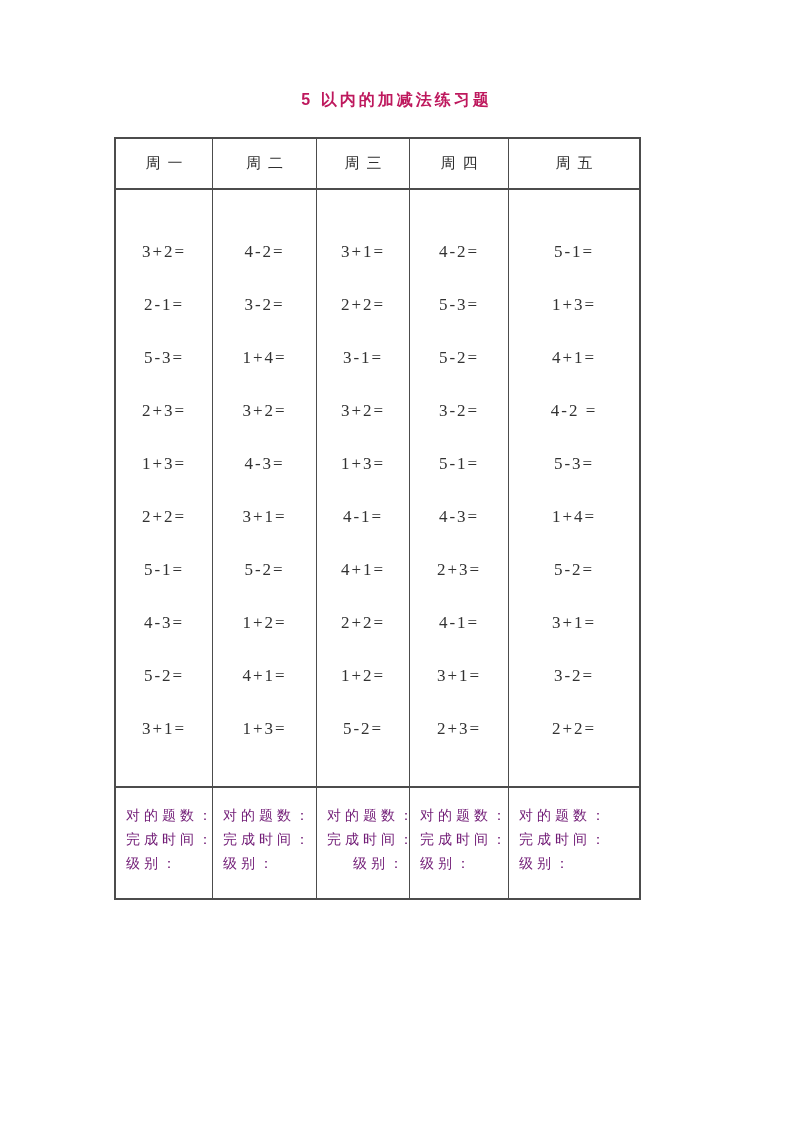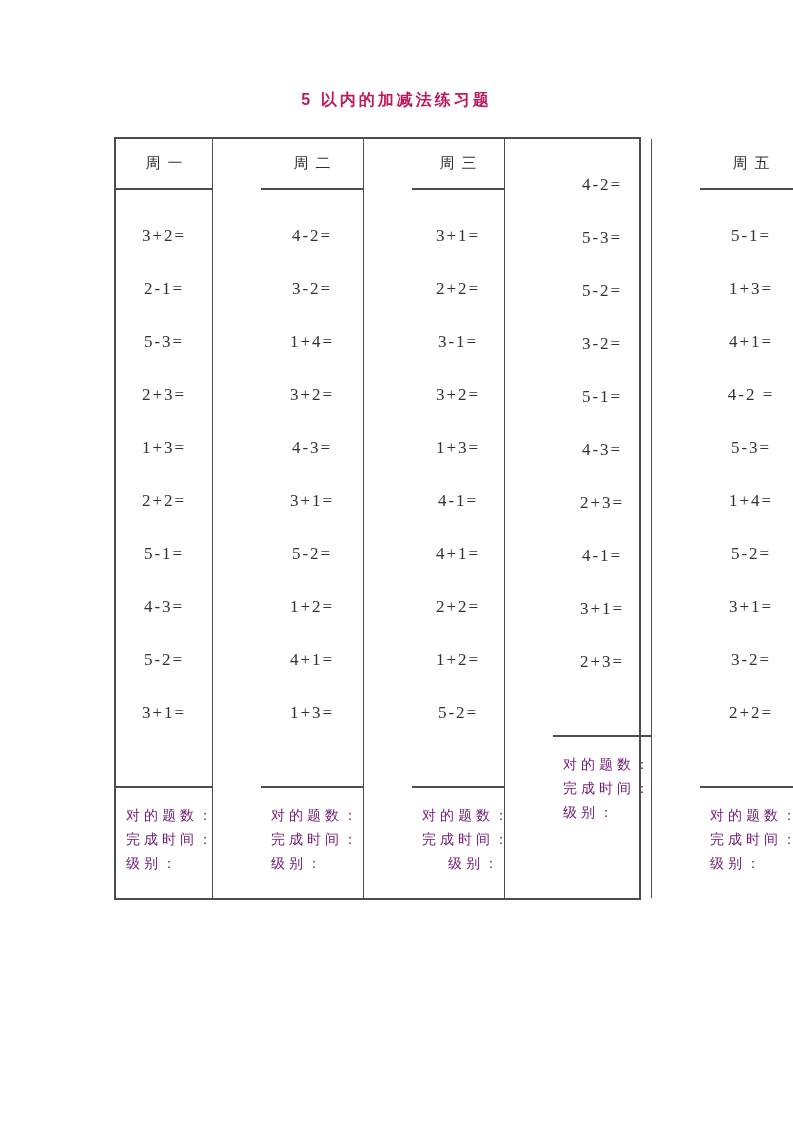--- a/index.html
+++ b/index.html
@@ -27,21 +27,20 @@
   }
   .worksheet {
     position: absolute;
     left: 114px;
     top: 137px;
     width: 527px;
     height: 763px;
     border: 2px solid #4c4c4c;
     display: flex;
     background: #ffffff;
-    gap: 48px;
   }
   .col { height: 100%; }
   .col { border-right: 1px solid #4c4c4c; }
   .col:last-child { border-right: none; }
   .col-1 { width: 97px; }
   .col-2 { width: 104px; }
   .col-3 { width: 93px; text-align: right; }
   .col-4 { width: 99px; }
   .col-5 { flex: 1; }
   .hcell {
@@ -51,21 +50,21 @@
     align-items: center;
     justify-content: center;
     font-size: 15px;
     letter-spacing: 7px;
     text-indent: 7px;
     color: #2e2e2e;
   }
   .bcell {
     height: 598px;
     border-bottom: 2px solid #4c4c4c;
-    padding-top: 19px;
+    padding-top: 35px;
   }
   .problem {
     height: 53px;
     display: flex;
     align-items: center;
     justify-content: center;
     font-size: 17px;
     letter-spacing: 2px;
     color: #323232;
     white-space: pre;
@@ -157,20 +156,21 @@
         <div class="problem">5-2=</div>
       </div>
       <div class="fcell">
         <div class="fline">对的题数：</div>
         <div class="fline">完成时间：</div>
         <div class="fline">级别：</div>
       </div>
     </div>
 
     <div class="col col-4">
+      <div class="hcell">周四</div>
       <div class="bcell">
         <div class="problem">4-2=</div>
         <div class="problem">5-3=</div>
         <div class="problem">5-2=</div>
         <div class="problem">3-2=</div>
         <div class="problem">5-1=</div>
         <div class="problem">4-3=</div>
         <div class="problem">2+3=</div>
         <div class="problem">4-1=</div>
         <div class="problem">3+1=</div>

